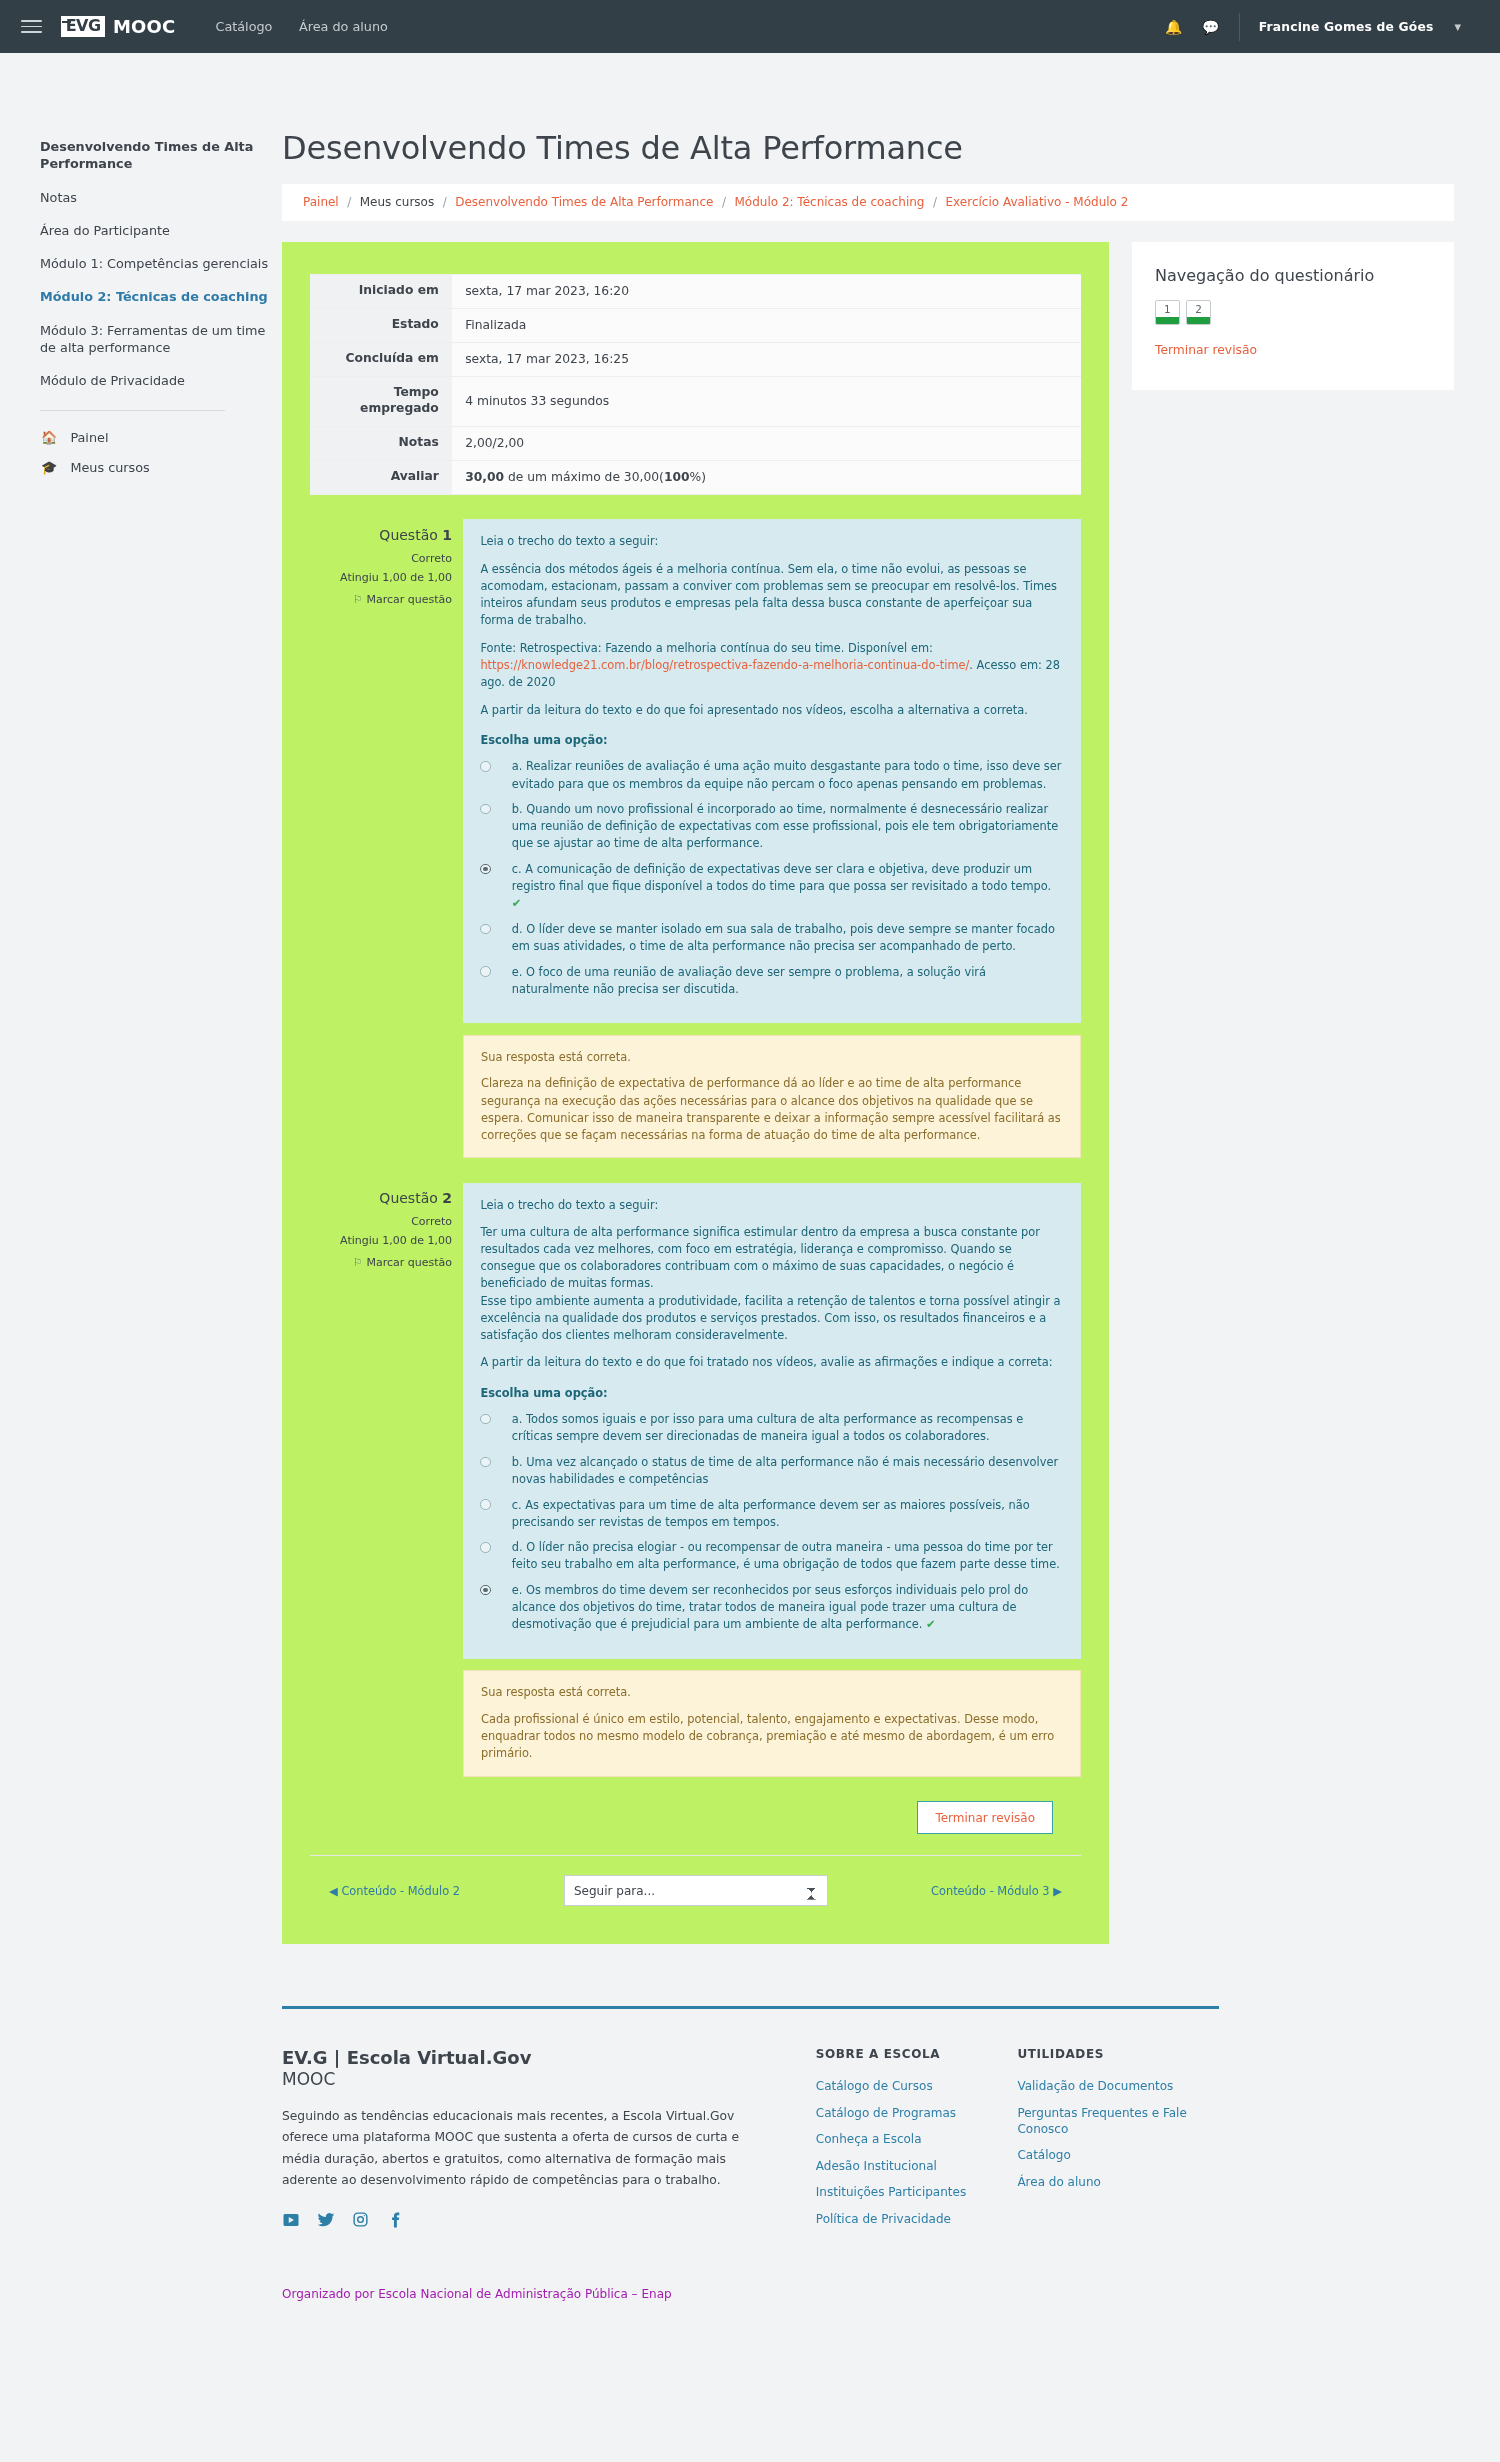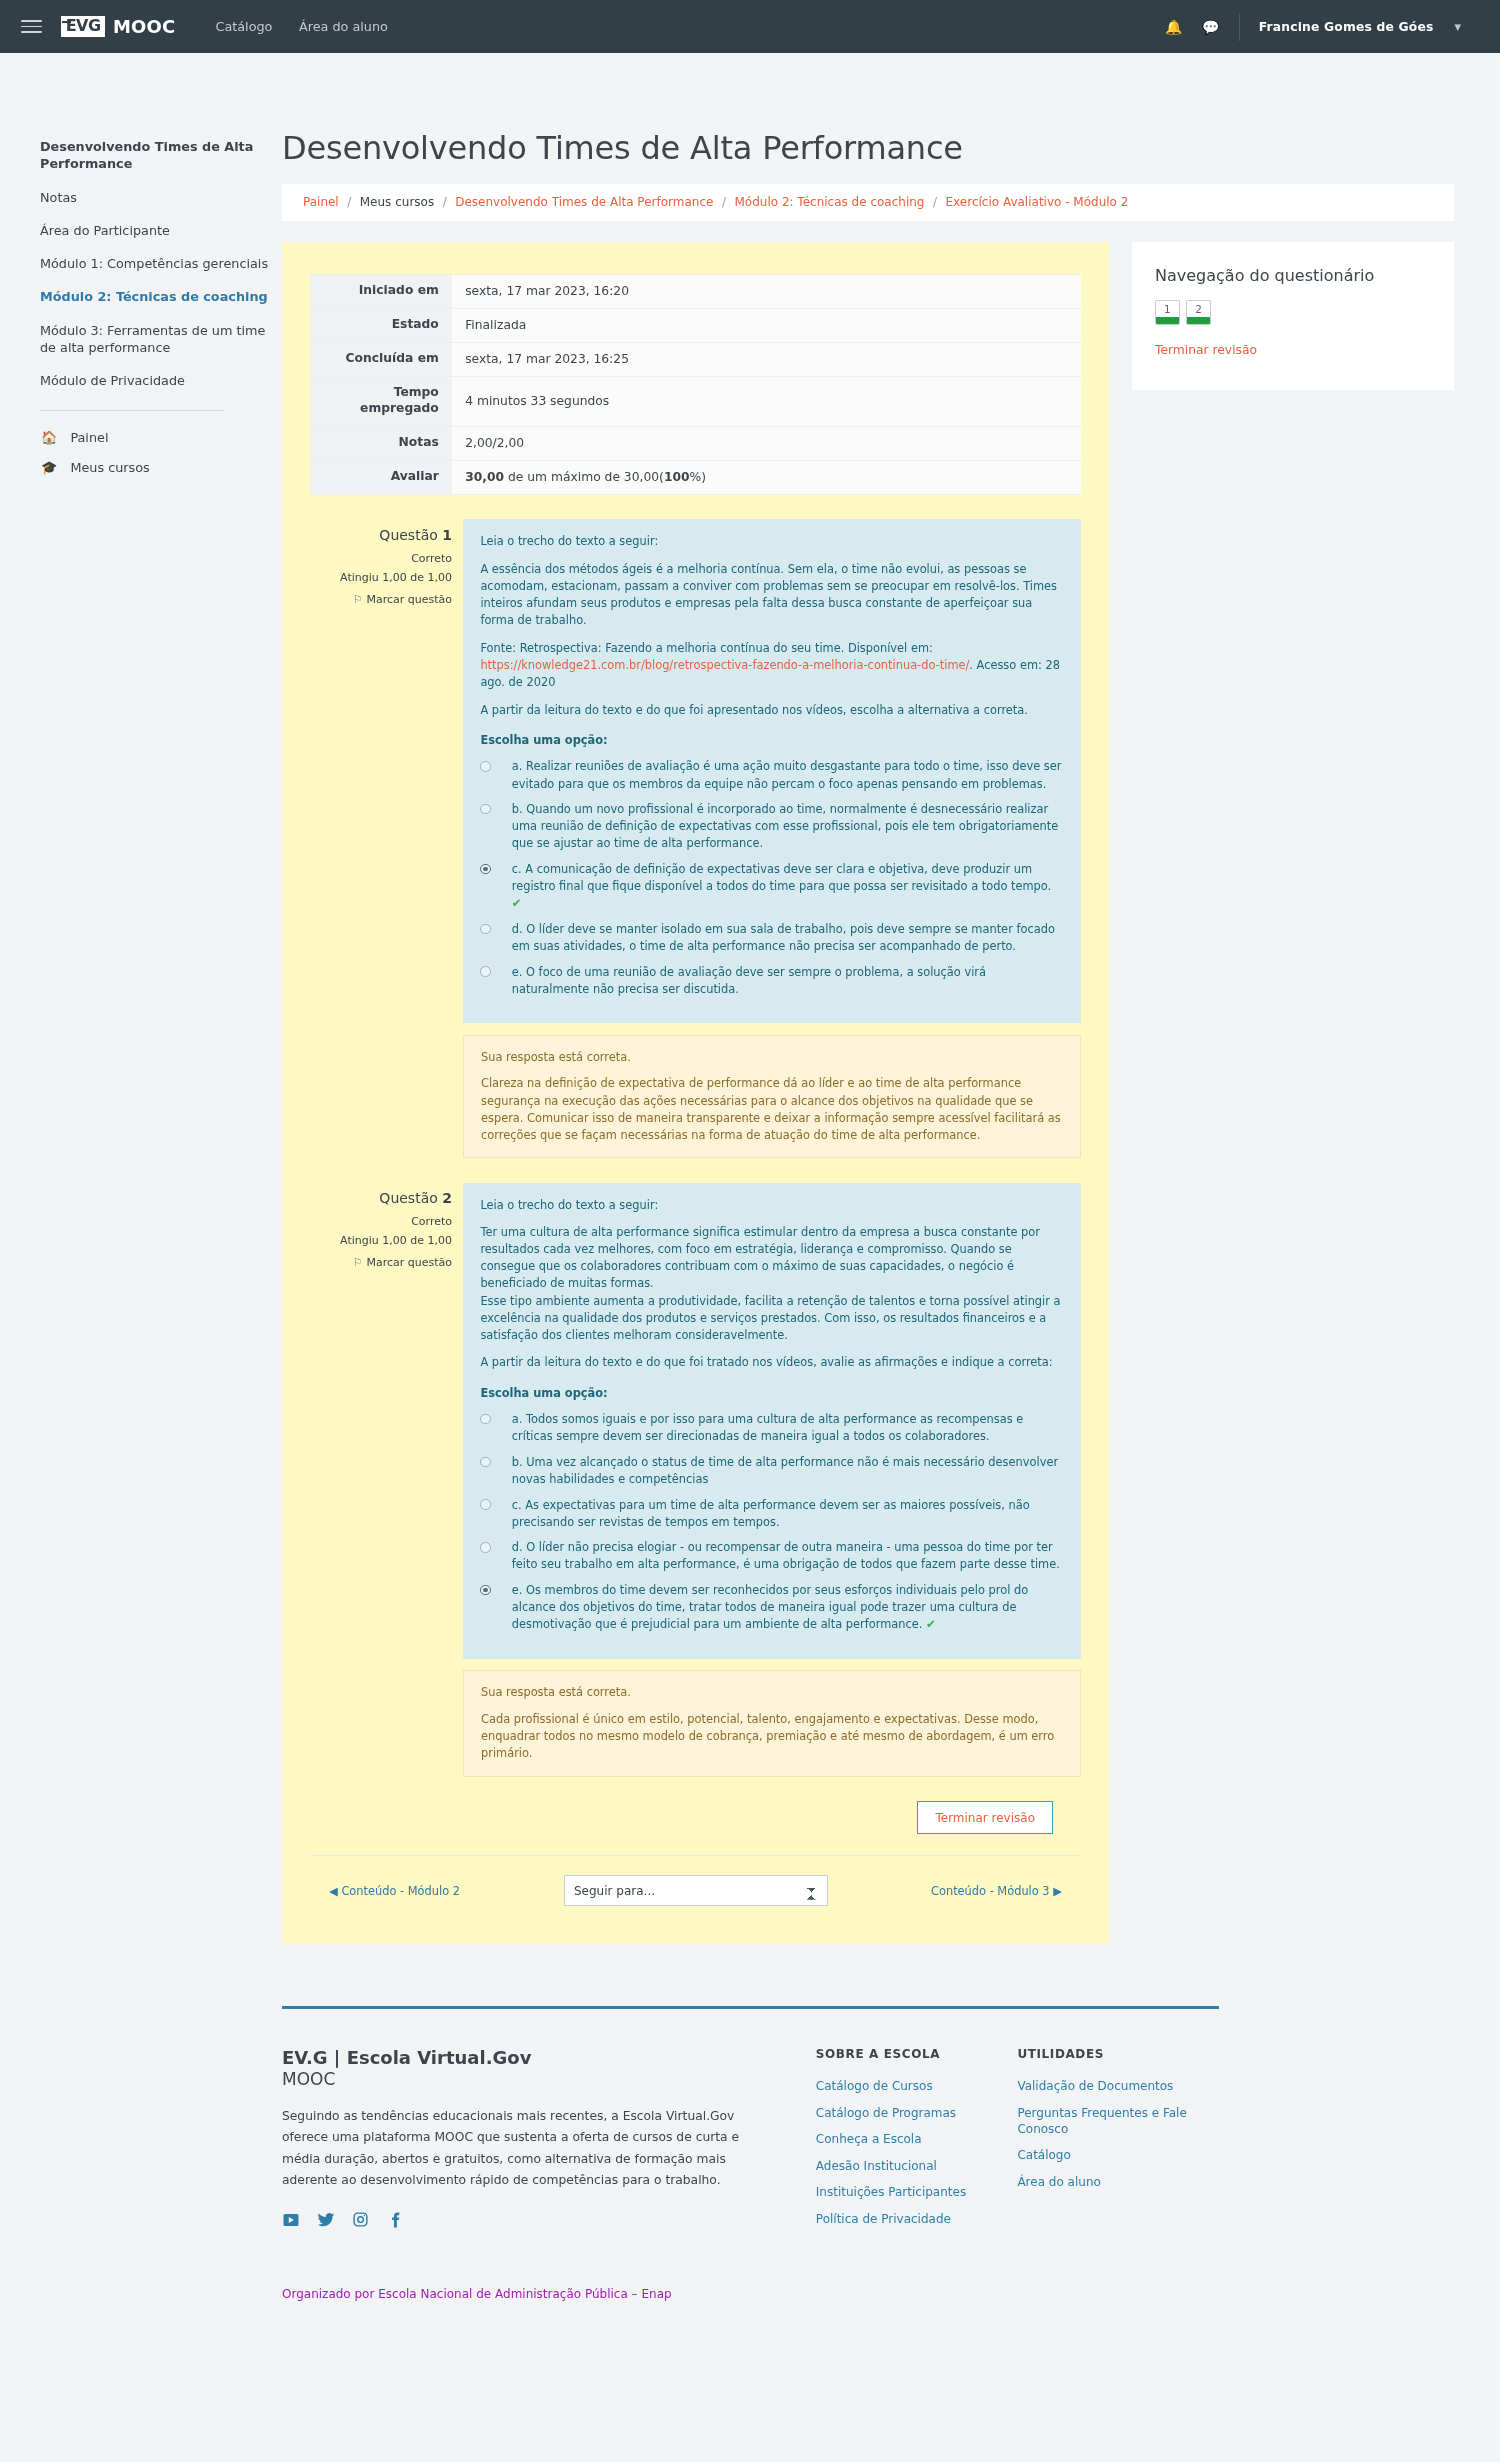--- a/index.html
+++ b/index.html
@@ -61,21 +61,21 @@
 
   .breadcrumb {
     background:#ffffff; padding: 11.4px 21px; font-size:12px; display:flex;
     flex-wrap:wrap; align-items:center; gap:0; color:#3d444b; margin-bottom: 21px;
   }
   .breadcrumb a { color:#e8603c; }
   .breadcrumb .sep { color:#9aa2a8; margin: 0 8.5px; }
   .breadcrumb .cur { color:#3d444b; }
 
   .cols { display:flex; gap:23px; align-items:flex-start; }
-  .mainpanel { background:#fef9c3; width:827px; padding: 26.5px 28px 38px 28px; }
+  .mainpanel { background:#bef264; width:827px; padding: 26.5px 28px 38px 28px; }
   .sidepanel { background:#ffffff; width:322px; padding: 24.6px 23px 32px 23px; }
 
   
   table.summary { width:100%; border-collapse:collapse; margin: 5.7px 0 24.6px 0; font-size:12.3px; }
   table.summary tr { border-top:0.9px solid #eceef0; }
   table.summary tr:last-child { border-bottom:0.9px solid #eceef0; }
   table.summary th {
     background:#f0f1f3; text-align:right; font-weight:bold; padding:8.5px 13.2px;
     width:142px; vertical-align:middle; color:#3d444b; line-height:1.3;
   }

